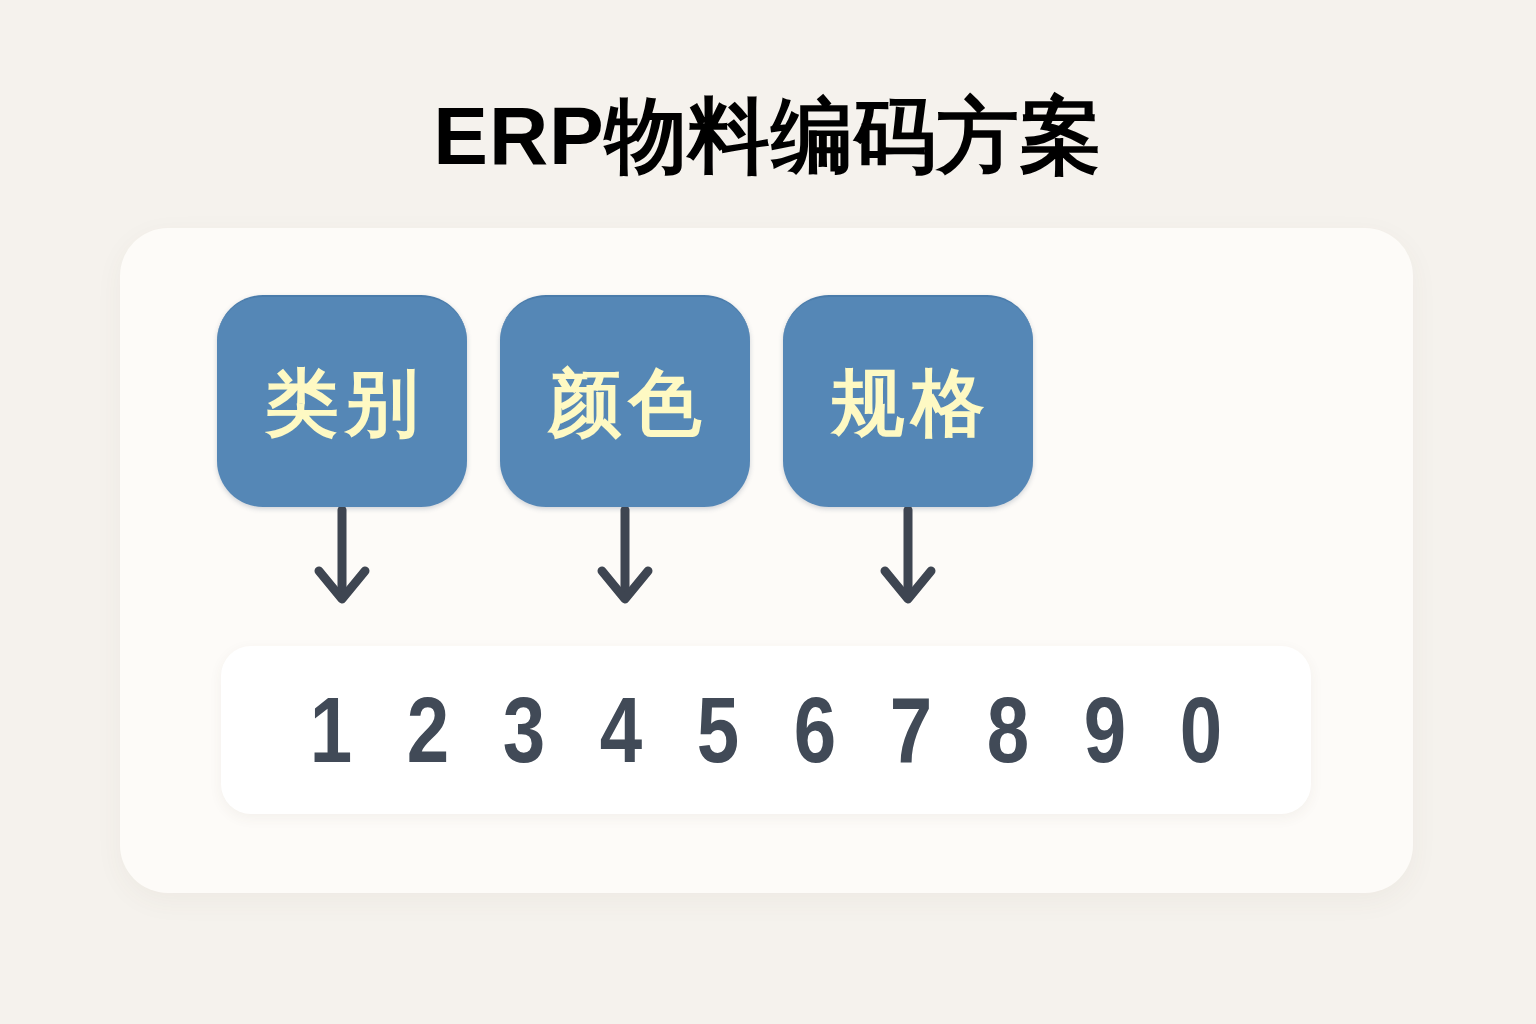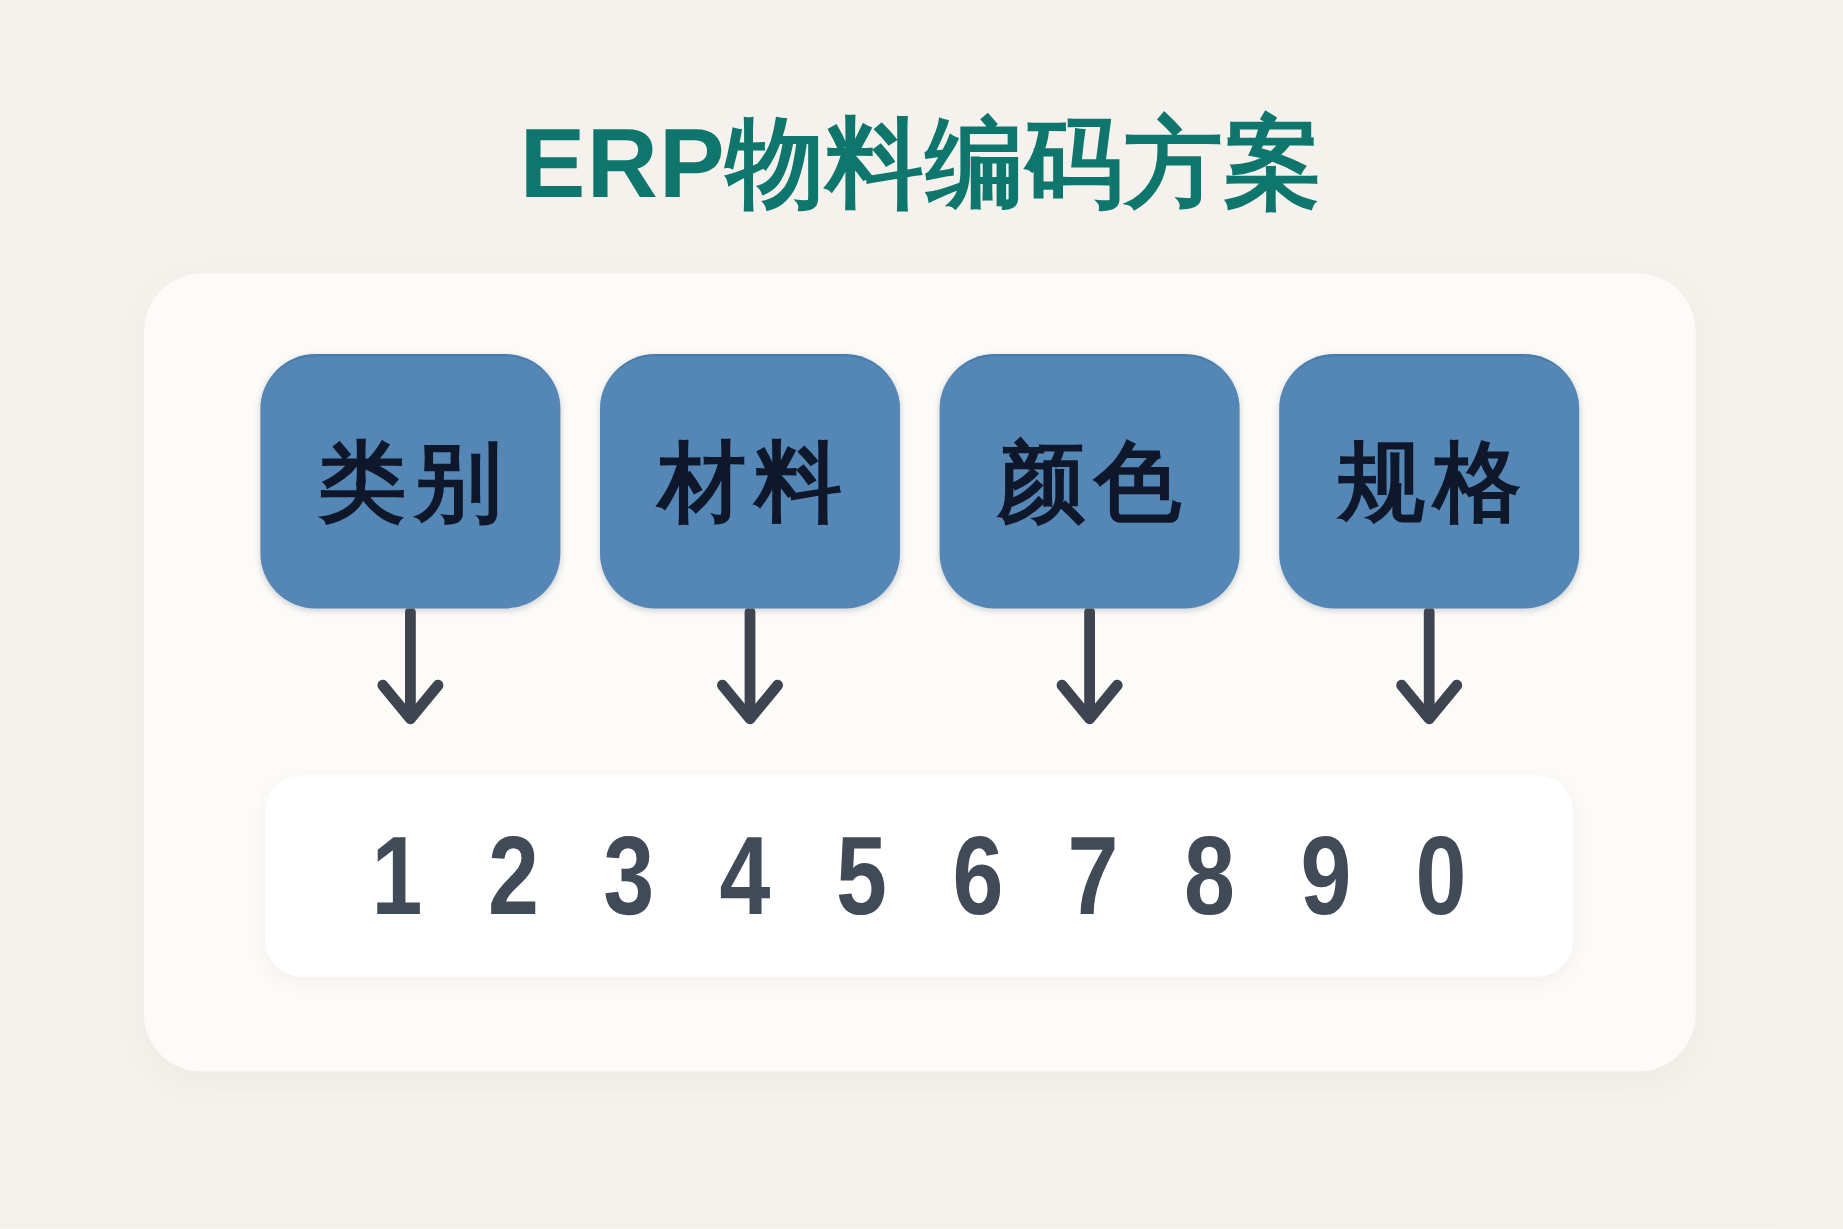--- a/index.html
+++ b/index.html
@@ -15,21 +15,21 @@
     font-family: "Liberation Sans", "DejaVu Sans", sans-serif;
   }
   .page-title {
     position: absolute;
     top: 82px;
     left: 0;
     width: 100%;
     text-align: center;
     font-size: 82px;
     font-weight: bold;
-    color: #0f766e;
+    color: #000000;
     letter-spacing: 1px;
     margin: 0;
   }
   .scheme-card {
     position: absolute;
     left: 120px;
     top: 228px;
     width: 1293px;
     height: 665px;
     background: #fdfbf8;
@@ -54,21 +54,21 @@
     height: 210px;
     background: #5587b6;
     border-radius: 46px;
     display: flex;
     align-items: center;
     justify-content: center;
     box-shadow: 0 2px 5px rgba(45, 70, 100, 0.22);
     border-top: 2px solid #4a7cab;
   }
   .field-label {
-    color: #0f172a;
+    color: #fef9c3;
     font-size: 73px;
     font-weight: bold;
     letter-spacing: 7px;
     padding-left: 7px; 
     line-height: 1;
   }
   .arrow {
     margin-top: 0;
     width: 64px;
     height: 121px;
@@ -112,29 +112,20 @@
     <div class="field-column">
       <div class="field-box">
         <span class="field-label">类别</span>
       </div>
       <svg class="arrow" viewBox="0 0 64 121" xmlns="http://www.w3.org/2000/svg">
         <line x1="32" y1="3" x2="32" y2="90" stroke="#3e4551" stroke-width="9" stroke-linecap="round"></line>
         <polyline points="9,64 32,92 55,64" fill="none" stroke="#3e4551" stroke-width="9" stroke-linecap="round" stroke-linejoin="round"></polyline>
       </svg>
     </div>
 
-    <div class="field-column">
-      <div class="field-box">
-        <span class="field-label">材料</span>
-      </div>
-      <svg class="arrow" viewBox="0 0 64 121" xmlns="http://www.w3.org/2000/svg">
-        <line x1="32" y1="3" x2="32" y2="90" stroke="#3e4551" stroke-width="9" stroke-linecap="round"></line>
-        <polyline points="9,64 32,92 55,64" fill="none" stroke="#3e4551" stroke-width="9" stroke-linecap="round" stroke-linejoin="round"></polyline>
-      </svg>
-    </div>
 
     <div class="field-column">
       <div class="field-box">
         <span class="field-label">颜色</span>
       </div>
       <svg class="arrow" viewBox="0 0 64 121" xmlns="http://www.w3.org/2000/svg">
         <line x1="32" y1="3" x2="32" y2="90" stroke="#3e4551" stroke-width="9" stroke-linecap="round"></line>
         <polyline points="9,64 32,92 55,64" fill="none" stroke="#3e4551" stroke-width="9" stroke-linecap="round" stroke-linejoin="round"></polyline>
       </svg>
     </div>

